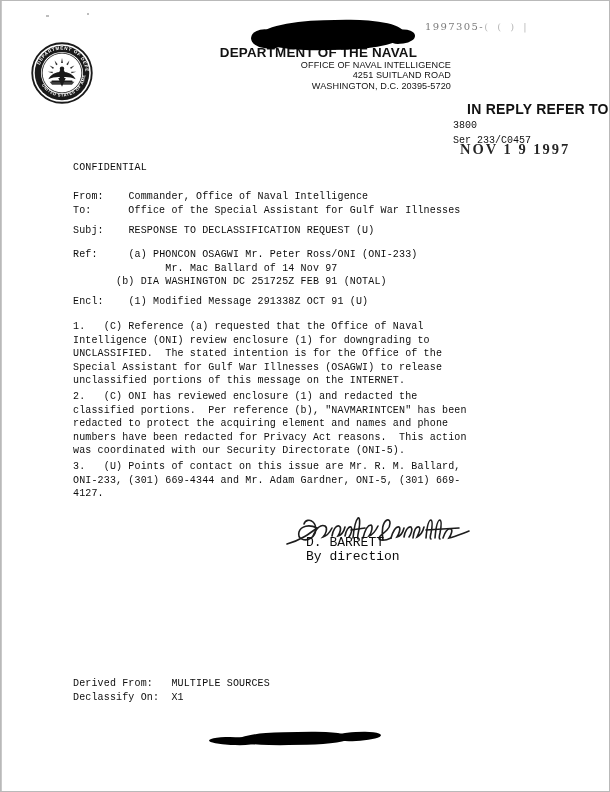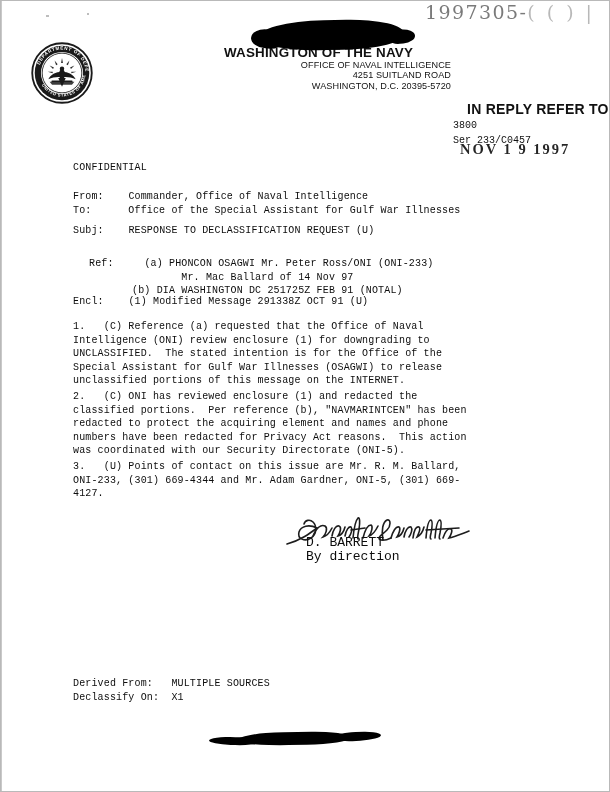--- a/index.html
+++ b/index.html
@@ -82,23 +82,23 @@
     right: -10px; top: 11px;
     width: 26px; height: 14px;
     background: #000;
     border-radius: 40% 60% 55% 45%;
     transform: rotate(-5deg);
   }
 
   
   .accession {
     position: absolute;
-    left: 424px; top: 0;
+    left: 424px; top: 20px;
     font-family: "DejaVu Serif", serif;
-    font-size: 19px;
+    font-size: 10px;
     letter-spacing: 1.4px;
     color: #5d5d5d;
     white-space: nowrap;
     opacity: .82;
   }
   .accession .fade { color: #a9a9a9; letter-spacing: 3px; }
 
   
   .in-reply {
     position: absolute;
@@ -137,21 +137,21 @@
     font-family: "Liberation Mono", monospace;
     font-size: 10px;
     line-height: 13.6px;
     color: #0d0d0d;
     white-space: pre;
     letter-spacing: .15px;
   }
   #classification   { top: 160px; }
   #addr-block       { top: 189px; }
   #subj-block       { top: 223px; }
-  #ref-list         { top: 256px; margin-left: 16px; }
+  #ref-list         { top: 247px; }
   #encl-list        { top: 294px; }
   #para-1           { top: 319px; }
   #para-2           { top: 389px; }
   #para-3           { top: 459px; }
   #footer-block     { top: 676px; }
 
   
   .sig-typed {
     position: absolute;
     left: 305px; top: 535px;
@@ -233,21 +233,21 @@
       <text font-family="Liberation Sans, sans-serif" font-size="7.4" font-weight="bold" fill="#ffffff" letter-spacing="1.1">
         <textPath href="#sealTop" startOffset="11%">DEPARTMENT OF DEFENSE</textPath>
       </text>
       <text font-family="Liberation Sans, sans-serif" font-size="6.4" font-weight="bold" fill="#ffffff" letter-spacing="1">
         <textPath href="#sealBot" startOffset="17%">UNITED STATES OF AMERICA</textPath>
       </text>
     </svg>
   </div>
 
   <div class="letterhead">
-    <div class="lh-title">WASHINGTON OF THE NAVY</div>
+    <div class="lh-title">DEPARTMENT OF THE NAVAL</div>
     <div class="lh-sub">OFFICE OF NAVAL INTELLIGENCE</div>
     <div class="lh-sub">4251 SUITLAND ROAD</div>
     <div class="lh-sub">WASHINGTON, D.C.  20395-5720</div>
   </div>
 
   <div class="redact-top"></div>
 
   <div class="accession"><span>1997305-</span><span class="fade">( (         ) |</span></div>
 
   <div class="in-reply">IN REPLY REFER TO</div>

